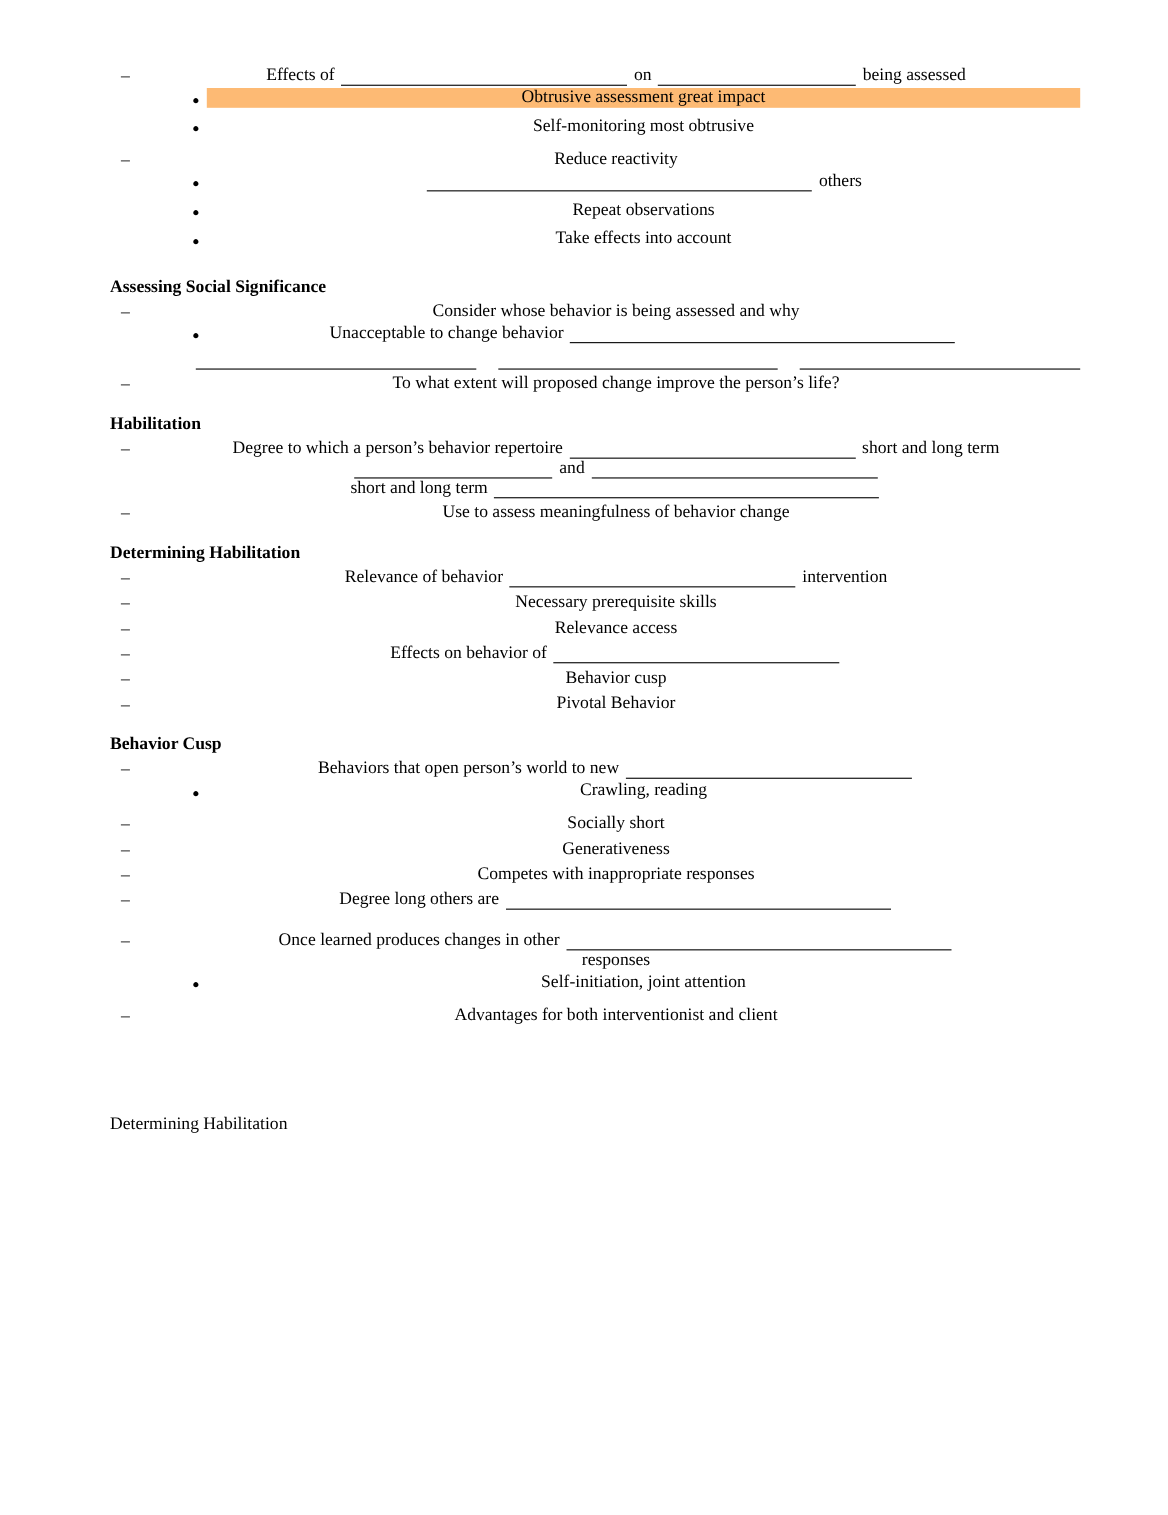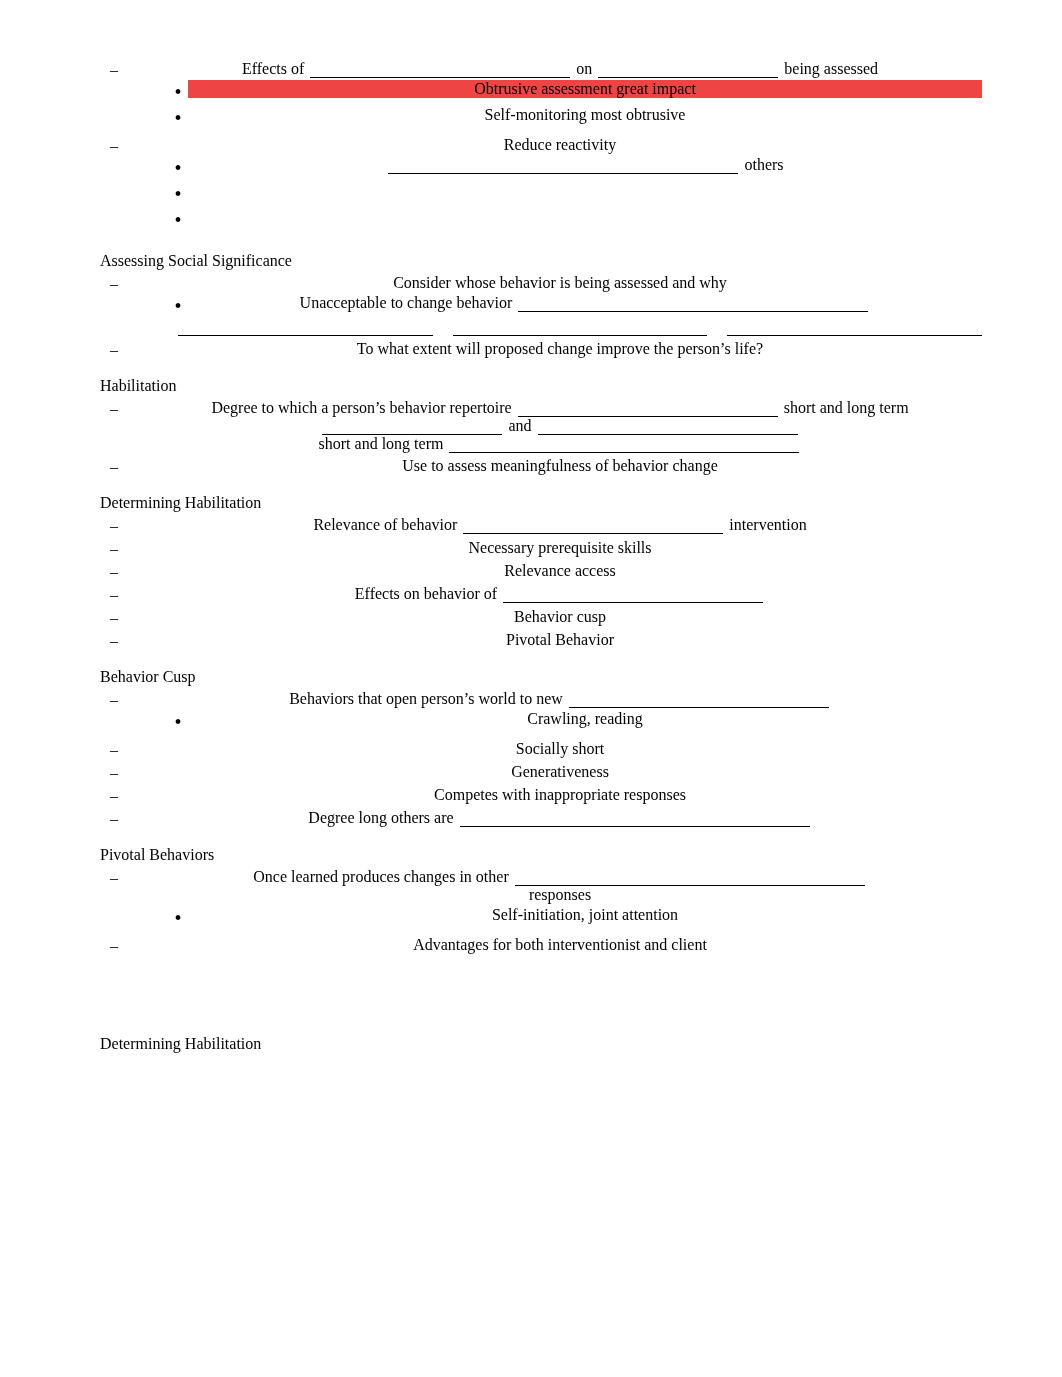--- a/index.html
+++ b/index.html
@@ -46,21 +46,21 @@
     }
     .bullet-dot {
       min-width: 20px;
       font-size: 20px;
       line-height: 1.2;
     }
     .bullet-text {
       flex: 1;
     }
     .highlight {
-      background-color: #ef4444;
+      background-color: #fdba74;
       padding: 0 2px;
     }
     .underline-blank {
       display: inline-block;
       border-bottom: 1px solid #000;
       min-width: 180px;
       height: 16px;
       vertical-align: bottom;
       margin: 0 2px;
     }
@@ -74,21 +74,21 @@
     }
     .underline-blank-xl {
       display: inline-block;
       border-bottom: 1px solid #000;
       min-width: 350px;
       height: 16px;
       vertical-align: bottom;
       margin: 0 2px;
     }
     .section-heading {
-      font-weight: normal;
+      font-weight: bold;
       margin-bottom: 4px;
       margin-top: 4px;
     }
     .line-row {
       display: flex;
       gap: 20px;
       margin-top: 2px;
       padding-left: 40px;
     }
     .line-segment {
@@ -133,23 +133,25 @@
       <ul class="bullet-list">
         <li>
           <span class="bullet-dot">•</span>
           <span class="bullet-text">
             <span class="underline-blank-xl"></span>
             <span>others</span>
           </span>
         </li>
         <li>
           <span class="bullet-dot">•</span>
-        </li>
-        <li>
-          <span class="bullet-dot">•</span>
+          <span class="bullet-text">Repeat observations</span>
+        </li>
+        <li>
+          <span class="bullet-dot">•</span>
+          <span class="bullet-text">Take effects into account</span>
         </li>
       </ul>
     </div>
   </div>
 </div>
 
 <div class="section">
   <div class="section-heading">
     <span>Assessing Social Significance</span>
   </div>
@@ -290,23 +292,20 @@
   <div class="dash-item">
     <span class="dash">–</span>
     <div class="dash-content">
       <span>Degree long others are</span>
       <span class="underline-blank-xl"></span>
     </div>
   </div>
 </div>
 
 <div class="section">
-  <div class="section-heading">
-    <span>Pivotal Behaviors</span>
-  </div>
   <div class="dash-item">
     <span class="dash">–</span>
     <div class="dash-content">
       <span>Once learned produces changes in other</span>
       <span class="underline-blank-xl"></span>
       <br>
       <span>responses</span>
       <ul class="bullet-list">
         <li>
           <span class="bullet-dot">•</span>

